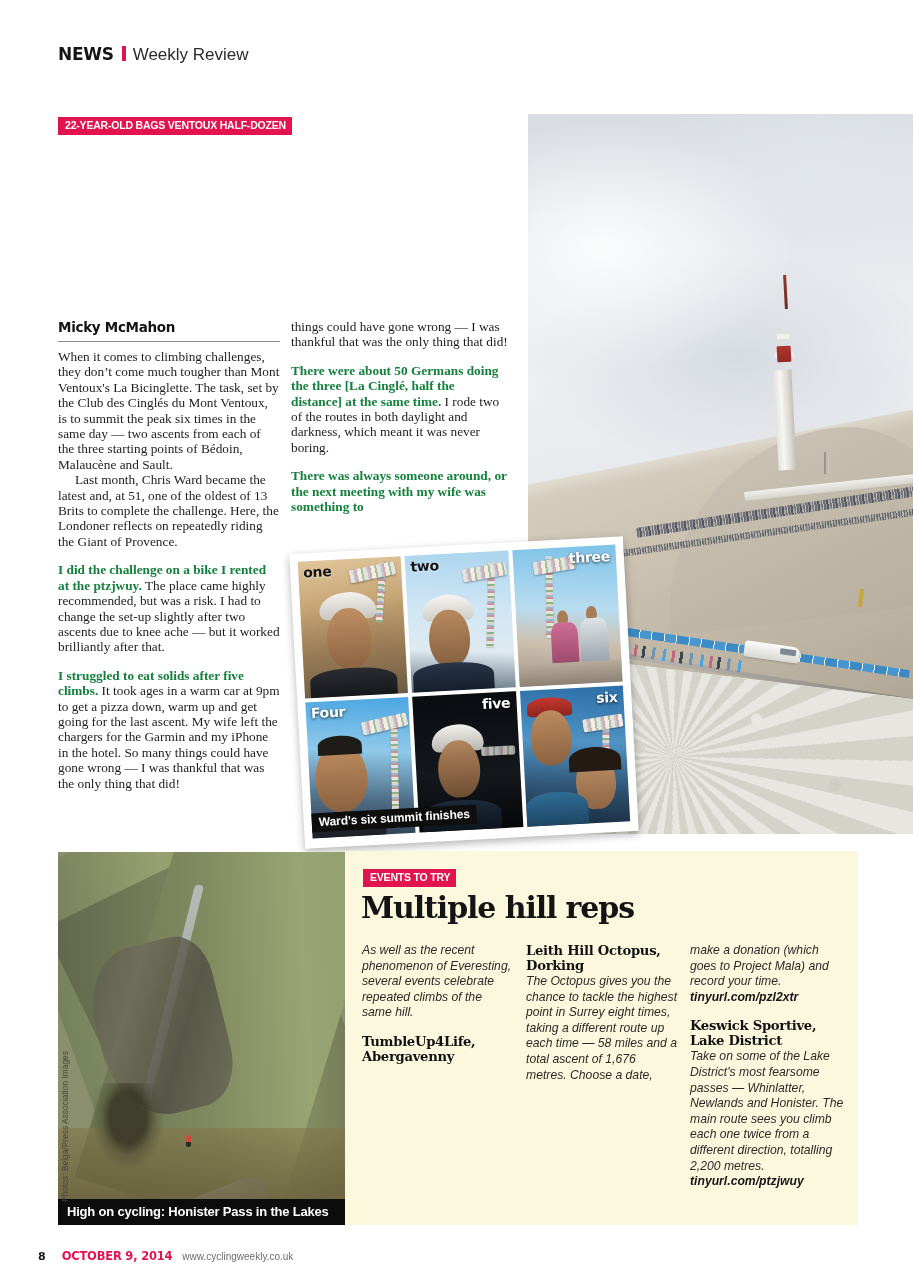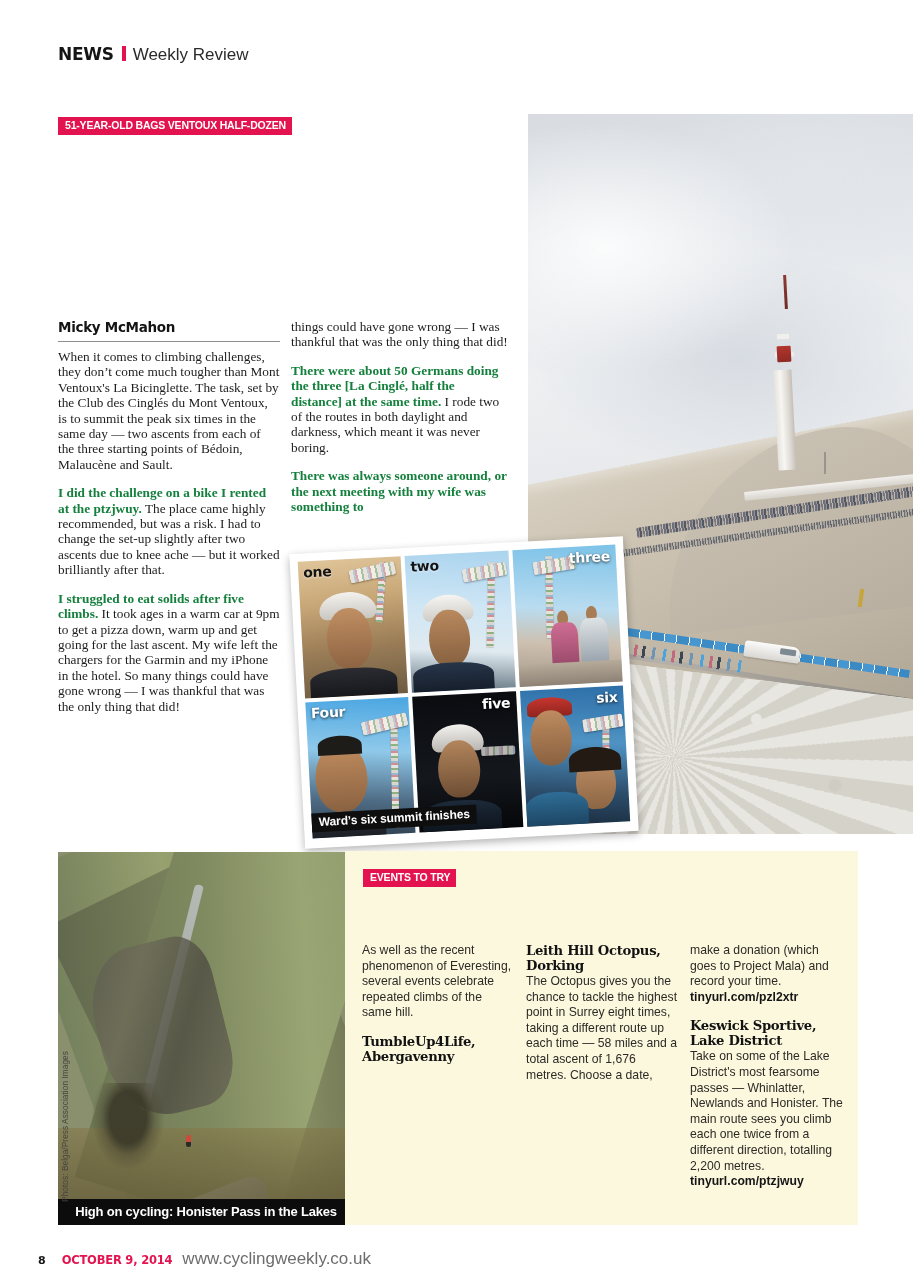--- a/index.html
+++ b/index.html
@@ -250,35 +250,34 @@
   .events-title{
     position:absolute;left:361px;top:893px;width:480px;
     font-family:"DejaVu Serif",serif;font-weight:bold;font-size:30px;
     letter-spacing:-1.1px;color:#141414;line-height:1;
   }
   .ecol{
     position:absolute;top:943px;
     font-family:"Liberation Sans",sans-serif;
     font-size:12.2px;line-height:15.6px;color:#2c2a26;
   }
-  .ecol p{margin:0 0 13px 0;}
+  .ecol p{margin:0 0 13px 0;font-style:italic;}
   .ecol h4{
     margin:0 0 1px 0;font-family:"DejaVu Serif",serif;font-weight:bold;
     font-size:13.2px;line-height:15px;color:#121212;letter-spacing:-0.3px;
   }
   .ecol b{font-weight:bold;color:#151515;}
   #ecol1{left:362px;width:152px;}
   #ecol2{left:526px;width:152px;}
   #ecol3{left:690px;width:158px;}
 
   
   .honister{
     position:absolute;left:58px;top:852px;width:287px;height:373px;overflow:hidden;
     background:#8a8f6e;
-    text-align:center;
   }
   .h-left{
     position:absolute;left:-20%;top:-6%;width:92%;height:118%;
     background:linear-gradient(100deg,#6f7a5c 0%,#7f8a62 20%,#97a06f 45%,#8b9066 70%,#6b7052 100%);
     transform:rotate(-20deg);transform-origin:50% 0;
   }
   .h-left2{
     position:absolute;left:-8%;top:10%;width:78%;height:100%;
     background:linear-gradient(115deg,#5b6149 0%,#727a57 35%,#8e9568 65%,#5f6649 100%);
     transform:rotate(-26deg);transform-origin:40% 0;opacity:.85;
@@ -345,42 +344,43 @@
   
   .footer{position:absolute;left:38px;top:1249px;display:flex;align-items:baseline;}
   .footer .pg{
     font-family:"DejaVu Sans",sans-serif;font-weight:bold;font-size:11px;color:#151515;
   }
   .footer .date{
     font-family:"DejaVu Sans",sans-serif;font-weight:bold;font-size:11.5px;color:#E3134F;
     margin-left:16px;letter-spacing:-0.2px;
   }
   .footer .url{
-    font-family:"Liberation Sans",sans-serif;font-size:17px;color:#6d6d6d;margin-left:10px;
+    font-family:"Liberation Sans",sans-serif;font-size:10px;color:#6d6d6d;margin-left:10px;
   }
 </style>
 </head>
 <body>
 
 <div class="page">
 
   <div class="masthead">
     <span class="news">NEWS</span>
     <span class="bar"></span>
     <span class="section">Weekly Review</span>
   </div>
 
-  <div class="kicker">51-YEAR-OLD BAGS VENTOUX HALF-DOZEN</div>
+  <div class="kicker">22-YEAR-OLD BAGS VENTOUX HALF-DOZEN</div>
 
 
   <div class="byline">Micky McMahon</div>
   <div class="byline-rule"></div>
 
   <div class="col" id="col1">
     <p><span>When it comes to climbing challenges, they don’t come much tougher than Mont Ventoux's La Bicinglette. The task, set by the Club des Cinglés du Mont Ventoux, is to summit the peak six times in the same day — two ascents from each of the three starting points of Bédoin, Malaucène and Sault.</span></p>
+    <p style="margin-top:-13px"><span class="indent"></span><span>Last month, Chris Ward became the latest and, at 51, one of the oldest of 13 Brits to complete the challenge. Here, the Londoner reflects on repeatedly riding the Giant of Provence.</span></p>
     <p><b>I did the challenge on a bike I rented at the ptzjwuy.</b><span> The place came highly recommended, but was a risk. I had to change the set-up slightly after two ascents due to knee ache — but it worked brilliantly after that.</span></p>
     <p><b>I struggled to eat solids after five climbs.</b><span> It took ages in a warm car at 9pm to get a pizza down, warm up and get going for the last ascent. My wife left the chargers for the Garmin and my iPhone in the hotel. So many things could have gone wrong — I was thankful that was the only thing that did!</span></p>
   </div>
 
   <div class="col" id="col2">
     <p>things could have gone wrong — I was thankful that was the only thing that did!</p>
     <p><b>There were about 50 Germans doing the three [La Cinglé, half the distance] at the same time.</b><span> I rode two of the routes in both daylight and darkness, which meant it was never boring.</span></p>
     <p><b>There was always someone around, or the next meeting with my wife was something to</b></p>
   </div>
 
@@ -464,20 +464,21 @@
         <div style="position:absolute;left:44%;top:44%;width:50%;height:18%;background:#241a14;border-radius:50% 50% 0 0;"></div>
         <div class="torso" style="left:0;bottom:0;width:60%;height:24%;background:linear-gradient(180deg,#2f6d96,#1d4664);"></div>
       </div>
 
     </div>
     <div class="collage-caption">Ward’s six summit finishes</div>
   </div>
 
   <div class="events-panel"></div>
   <div class="events-kicker">EVENTS TO TRY</div>
+  <div class="events-title">Multiple hill reps</div>
 
   <div class="ecol" id="ecol1">
     <p>As well as the recent phenomenon of Everesting, several events celebrate repeated climbs of the same hill.</p>
     <h4>TumbleUp4Life, Abergavenny</h4>
   </div>
 
   <div class="ecol" id="ecol2">
     <h4>Leith Hill Octopus, Dorking</h4>
     <p>The Octopus gives you the chance to tackle the highest point in Surrey eight times, taking a different route up each time — 58 miles and a total ascent of 1,676 metres. Choose a date,</p>
   </div>

